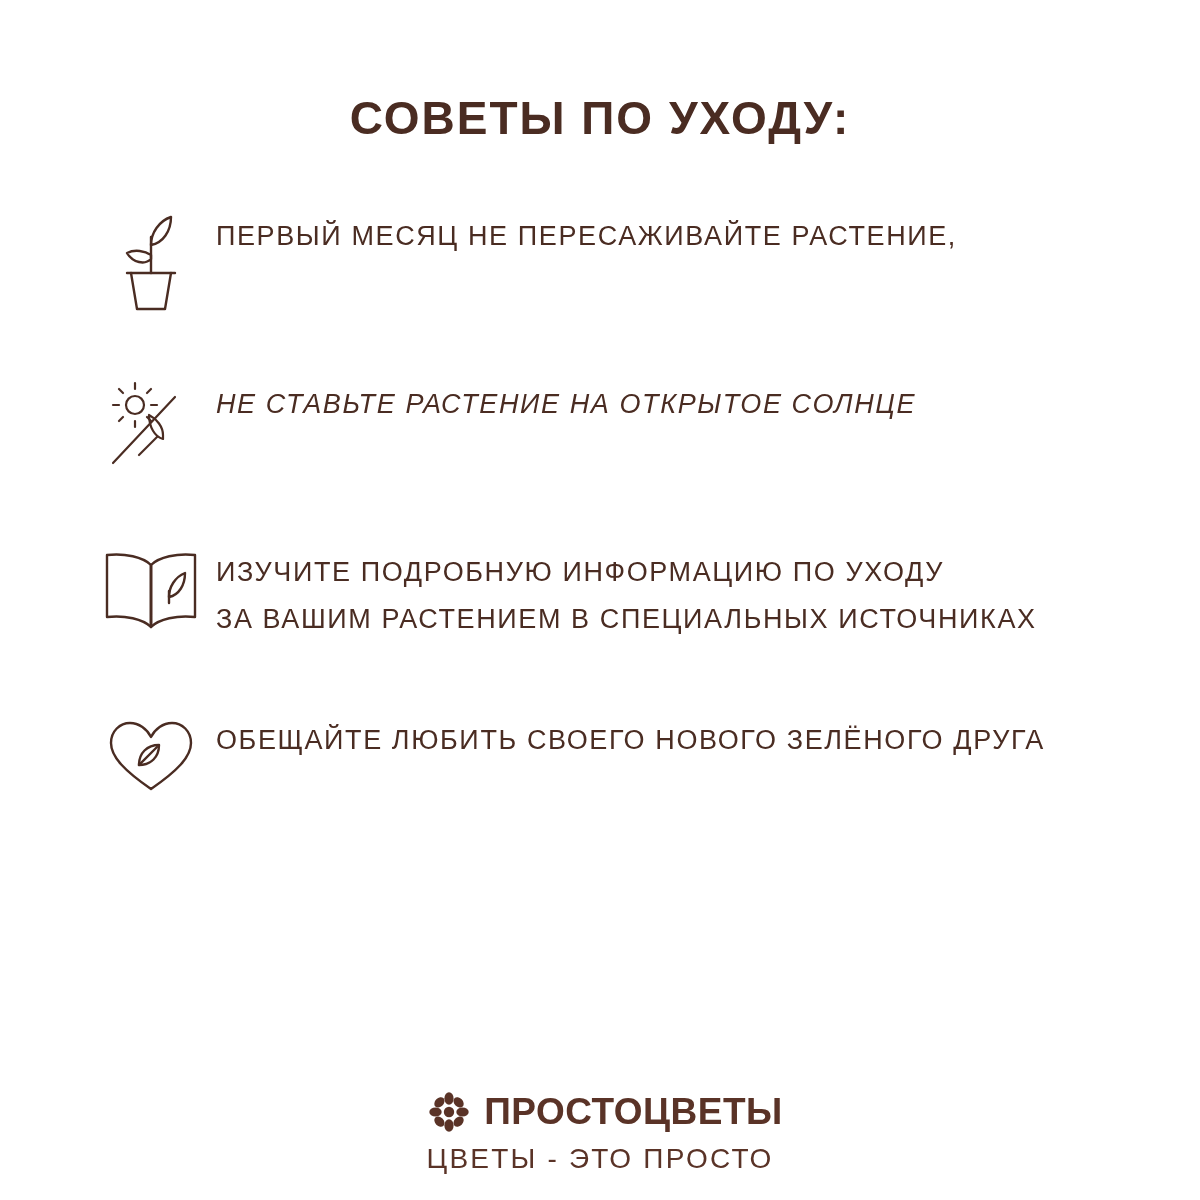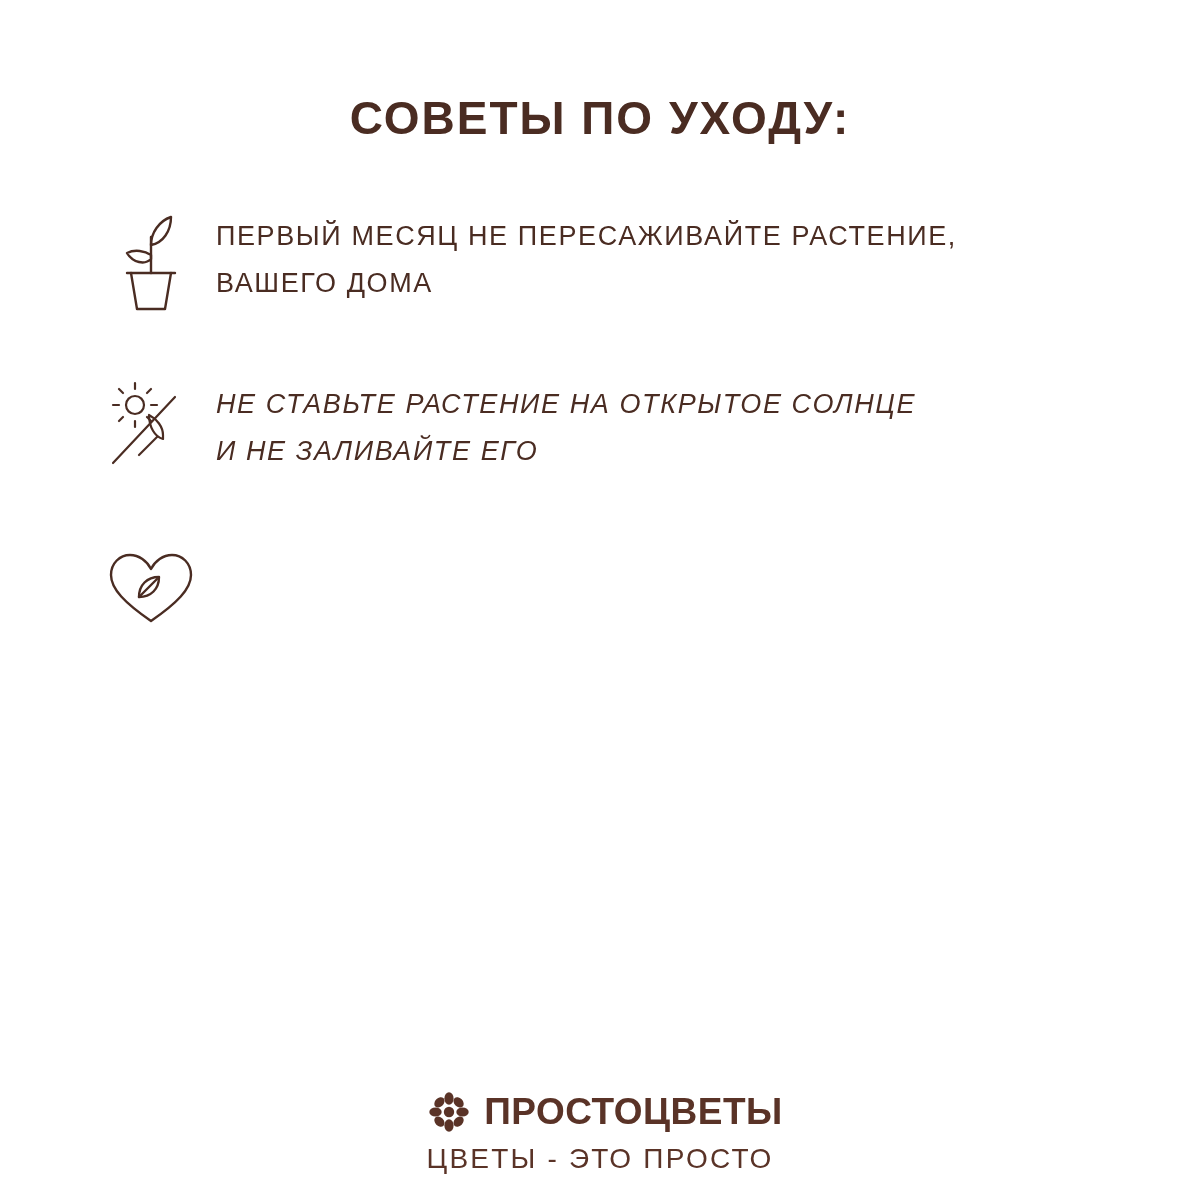--- a/index.html
+++ b/index.html
@@ -107,21 +107,20 @@
         <svg width="100" height="106" viewBox="0 0 100 106" fill="none" stroke="#4a2c22" stroke-width="2.4" stroke-linecap="round" stroke-linejoin="round">
           <path d="M50 62 V26"></path>
           <path d="M50 34 C50 22, 58 10, 70 6 C70 20, 62 32, 50 34 Z"></path>
           <path d="M50 44 C44 40, 34 38, 26 42 C32 52, 44 54, 50 48 Z"></path>
           <path d="M26 62 H74"></path>
           <path d="M30 62 L36 98 H64 L70 62"></path>
         </svg>
       </div>
       <div class="tip-text">
         <span class="line">ПЕРВЫЙ МЕСЯЦ НЕ ПЕРЕСАЖИВАЙТЕ РАСТЕНИЕ,</span>
-        <span class="line">ВАШЕГО ДОМА</span>
       </div>
     </div>
 
     <div class="tip tip-2">
       <div class="tip-icon">
         <svg width="100" height="100" viewBox="0 0 100 100" fill="none" stroke="#4a2c22" stroke-width="2.2" stroke-linecap="round" stroke-linejoin="round">
           <circle cx="34" cy="26" r="9"></circle>
           <path d="M34 10 V4"></path>
           <path d="M34 48 V42"></path>
           <path d="M18 26 H12"></path>
@@ -130,32 +129,49 @@
           <path d="M46 38 L50 42"></path>
           <path d="M22 38 L18 42"></path>
           <path d="M46 14 L50 10"></path>
           <path d="M62 56 C62 48, 56 40, 48 36 C48 48, 54 58, 62 60 Z"></path>
           <path d="M56 58 L38 76"></path>
           <path d="M12 84 L74 18"></path>
         </svg>
       </div>
       <div class="tip-text">
         <span class="line">НЕ СТАВЬТЕ РАСТЕНИЕ НА ОТКРЫТОЕ СОЛНЦЕ</span>
-        <span class="line">И НЕ ЗАЛИВАЙТЕ ЕГО</span>
       </div>
     </div>
 
+    <div class="tip tip-3">
+      <div class="tip-icon">
+        <svg width="104" height="86" viewBox="0 0 104 86" fill="none" stroke="#4a2c22" stroke-width="2.4" stroke-linecap="round" stroke-linejoin="round">
+          <path d="M52 18 C44 10, 26 6, 8 8 V70 C26 68, 44 72, 52 80 Z"></path>
+          <path d="M52 18 C60 10, 78 6, 96 8 V70 C78 68, 60 72, 52 80 Z"></path>
+          <path d="M52 18 V80"></path>
+          <path d="M70 50 C70 40, 76 30, 86 26 C86 38, 80 48, 70 50 Z"></path>
+          <path d="M70 56 V44"></path>
+        </svg>
+      </div>
+      <div class="tip-text">
+        <span class="line">ИЗУЧИТЕ ПОДРОБНУЮ ИНФОРМАЦИЮ ПО УХОДУ</span>
+        <span class="line">ЗА ВАШИМ РАСТЕНИЕМ В СПЕЦИАЛЬНЫХ ИСТОЧНИКАХ</span>
+      </div>
+    </div>
 
     <div class="tip tip-4">
       <div class="tip-icon">
         <svg width="96" height="84" viewBox="0 0 96 84" fill="none" stroke="#4a2c22" stroke-width="2.4" stroke-linecap="round" stroke-linejoin="round">
           <path d="M48 74 C22 56, 8 42, 8 28 C8 16, 17 8, 27 8 C36 8, 44 14, 48 22 C52 14, 60 8, 69 8 C79 8, 88 16, 88 28 C88 42, 74 56, 48 74 Z"></path>
           <path d="M56 30 C56 42, 48 50, 36 50 C36 38, 44 30, 56 30 Z"></path>
           <path d="M36 50 L54 32"></path>
         </svg>
+      </div>
+      <div class="tip-text">
+        <span class="line">ОБЕЩАЙТЕ ЛЮБИТЬ СВОЕГО НОВОГО ЗЕЛЁНОГО ДРУГА</span>
       </div>
     </div>
 
   </div>
 
   <div class="footer">
     <div class="brand-row">
       <span>
         <svg width="42" height="42" viewBox="0 0 42 42" fill="#5a3327">
           <circle cx="21" cy="21" r="5.2"></circle>

